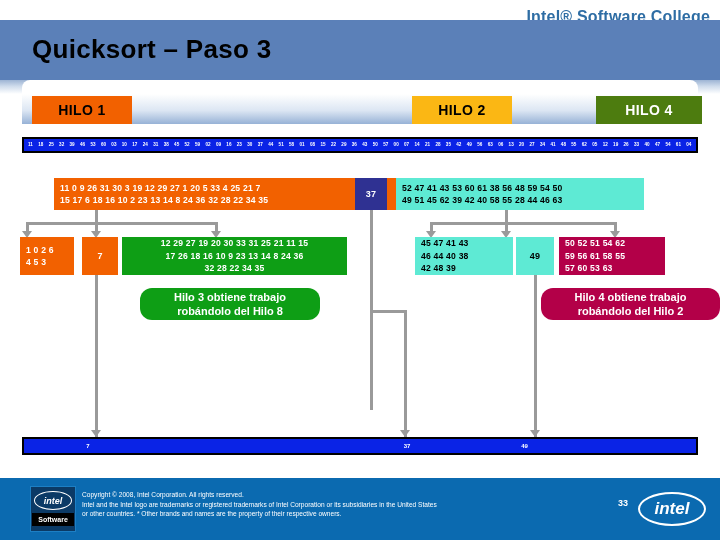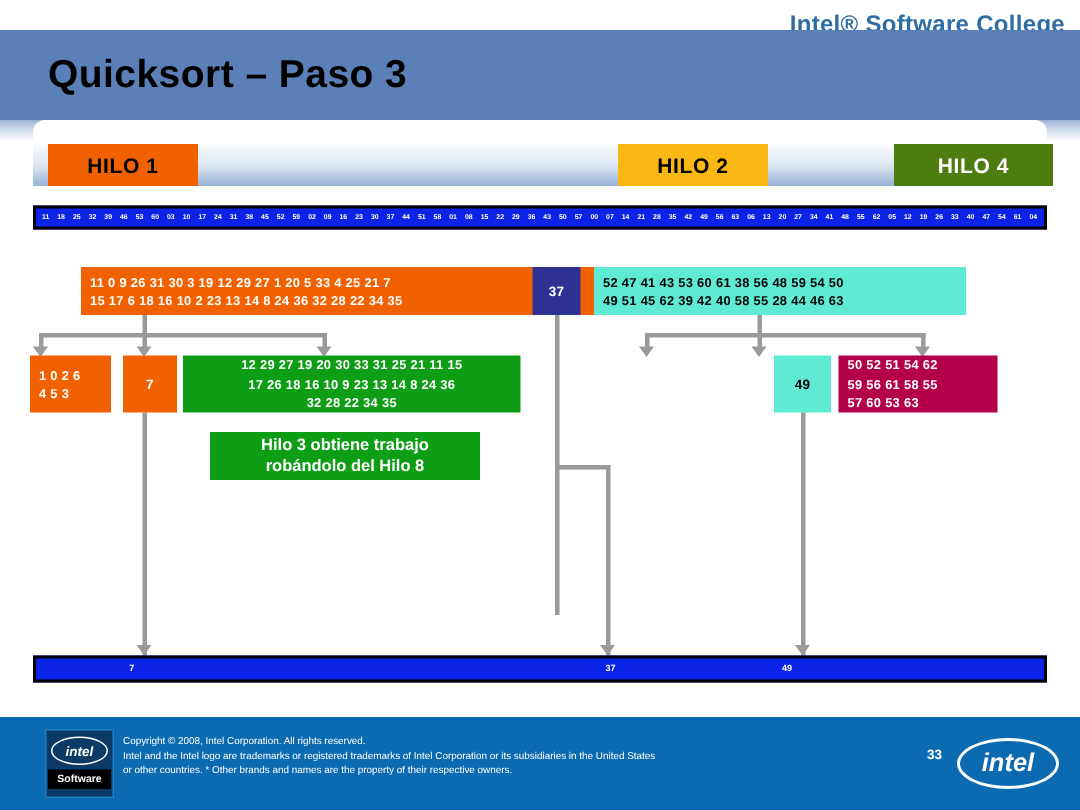--- a/index.html
+++ b/index.html
@@ -97,20 +97,21 @@
   .pivot  { align-items: center; justify-content: center; }
 
   
   .callout {
     position: absolute;
     display: flex; flex-direction: column;
     align-items: center; justify-content: center;
     text-align: center;
     font-size: 11px; font-weight: bold; line-height: 14px;
     padding: 4px 8px;
+    border-radius: 12px;
   }
 
   
   .conn { position: absolute; background: #9A9A9A; }
   .conn.v { width: 3px; }
   .conn.h { height: 3px; }
   .arrow {
     position: absolute; width: 0; height: 0;
     border-left: 5px solid transparent;
     border-right: 5px solid transparent;
@@ -283,36 +284,45 @@
   <div class="box orange pivot" style="left:82px; top:237px; width:36px; height:38px; font-size:9px;">
     <span>7</span>
   </div>
 
   <div class="box green" style="left:122px; top:237px; width:225px; height:38px;align-items:center;">
     <span class="row">12  29  27  19  20  30  33  31  25  21  11  15</span>
     <span class="row">17  26  18  16  10   9  23  13  14   8  24  36</span>
     <span class="row">32  28  22  34  35</span>
   </div>
 
+  <div class="box amber" style="left:415px; top:237px; width:98px; height:38px;">
+    <span class="row">45  47  41  43</span>
+    <span class="row">46  44  40  38</span>
+    <span class="row">42  48  39</span>
+  </div>
 
   <div class="box amber pivot" style="left:516px; top:237px; width:38px; height:38px; font-size:9px;">
     <span>49</span>
   </div>
 
   <div class="box crimson" style="left:559px; top:237px; width:106px; height:38px;">
     <span class="row">50  52  51  54  62</span>
     <span class="row">59  56  61  58  55</span>
     <span class="row">57  60  53  63</span>
   </div>
 
   <div class="callout green" style="left:140px; top:288px; width:180px; height:32px;">
     <span>Hilo 3 obtiene trabajo</span>
     <span>robándolo del Hilo 8</span>
   </div>
 
+  <div class="callout crimson" style="left:541px; top:288px; width:179px; height:32px;">
+    <span>Hilo 4 obtiene trabajo</span>
+    <span>robándolo del Hilo 2</span>
+  </div>
 
   <div class="conn v" style="left:94.5px; top:275px; height:162px;"></div>
   <div class="arrow" style="left:90.5px; top:430px;"></div>
 
   <div class="conn v" style="left:369.5px; top:210px; height:200px;"></div>
   <div class="conn h" style="left:369.5px; top:310px; width:36px;"></div>
   <div class="conn v" style="left:404px; top:310px; height:127px;"></div>
   <div class="arrow" style="left:400px; top:430px;"></div>
 
   <div class="conn v" style="left:534px; top:275px; height:162px;"></div>

